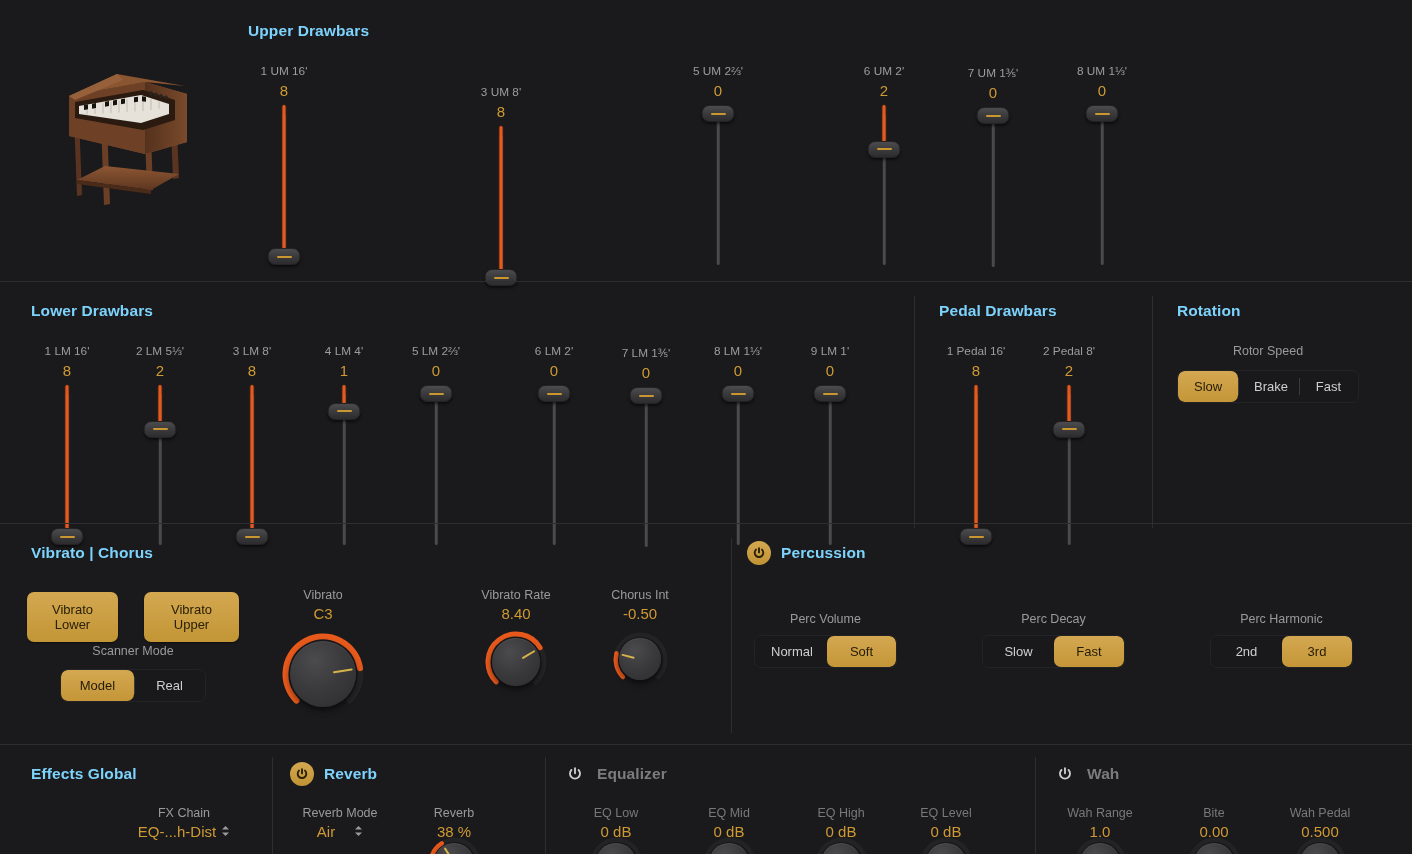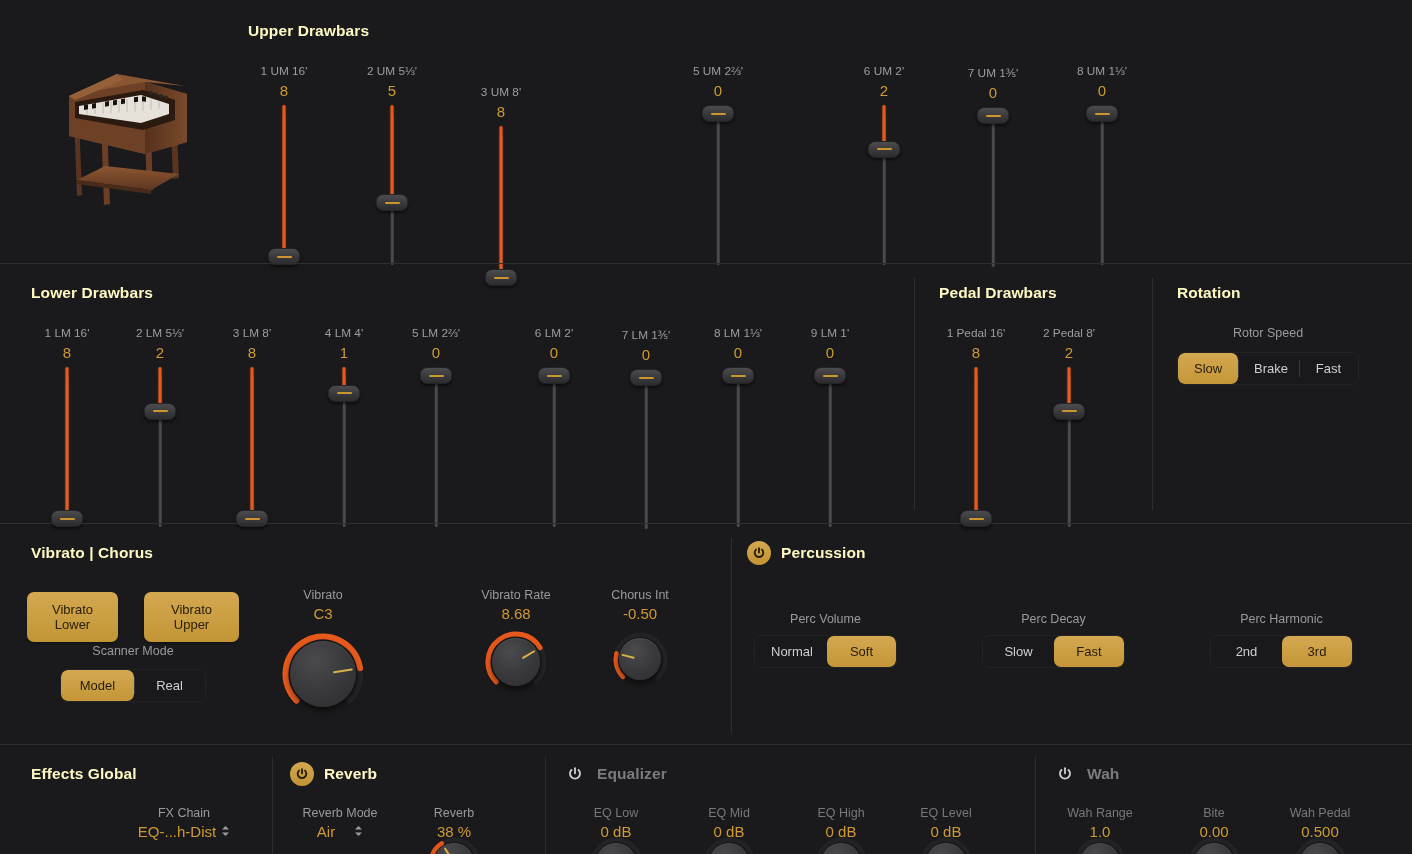--- a/index.html
+++ b/index.html
@@ -8,21 +8,21 @@
     background: #1a1a1c;
     font-family: "Liberation Sans", sans-serif;
     overflow: hidden;
     -webkit-font-smoothing: antialiased;
   }
   .app { position: relative; width: 1412px; height: 854px; background: #1a1a1c; }
 
   
   .panel { position: absolute; border-top: 1px solid #2e2e30; }
   .panel-title {
-    font-size: 15.5px; font-weight: bold; color: #fef9c3;
+    font-size: 15.5px; font-weight: bold; color: #7dd3fc;
     letter-spacing: .1px;
   }
   .sect-label { font-size: 12.5px; color: #9a9a9c; text-align: center; }
 
   
   .db { position: absolute; width: 60px; text-align: center; }
   .db-name { font-size: 11.8px; color: #9d9d9f; white-space: nowrap; }
   .db-val  { font-size: 15px; color: #cf9a34; margin-top: 4px; }
   .db-track {
     position: relative; margin: 6px auto 0; width: 60px;
@@ -187,29 +187,20 @@
     <div></div>
   <div class="db" style="left: 254px; top: 64px;">
         <div class="db-name">1 UM 16'</div>
         <div class="db-val">8</div>
         <div class="db-track" style="height: 160px;">
           <div class="db-rail" style="top: 8.5px; height: 151.5px;"></div>
           <div class="db-fill" style="top: 0px; height: 151.5px;"></div>
           <div class="db-handle" style="top: 143px;"></div>
         </div>
       </div>
-      <div class="db" style="left: 362px; top: 64px;">
-        <div class="db-name">2 UM 5⅓'</div>
-        <div class="db-val">5</div>
-        <div class="db-track" style="height: 160px;">
-          <div class="db-rail" style="top: 8.5px; height: 151.5px;"></div>
-          <div class="db-fill" style="top: 0px; height: 97.875px;"></div>
-          <div class="db-handle" style="top: 89.375px;"></div>
-        </div>
-      </div>
       <div class="db" style="left: 471px; top: 64px; margin-top: 21px;">
         <div class="db-name">3 UM 8'</div>
         <div class="db-val">8</div>
         <div class="db-track" style="height: 160px;">
           <div class="db-rail" style="top: 8.5px; height: 151.5px;"></div>
           <div class="db-fill" style="top: 0px; height: 151.5px;"></div>
           <div class="db-handle" style="top: 143px;"></div>
         </div>
       </div>
       <div class="db" style="left: 688px; top: 64px;">
@@ -240,21 +231,21 @@
       <div class="db" style="left: 1072px; top: 64px;">
         <div class="db-name">8 UM 1⅓'</div>
         <div class="db-val">0</div>
         <div class="db-track" style="height: 160px;">
           <div class="db-rail" style="top: 8.5px; height: 151.5px;"></div>
           <div class="db-handle" style="top: 0px;"></div>
         </div>
       </div>
     </div>
 
-  <div class="panel" style="left:0;top:263px;width:1412px;height:260px;">
+  <div class="panel" style="left:0;top:281px;width:1412px;height:260px;">
     <div class="panel-title" style="position:absolute;left:31px;top:20px;">Lower Drawbars</div>
     <div class="panel-title" style="position:absolute;left:939px;top:20px;">Pedal Drawbars</div>
     <div class="panel-title" style="position:absolute;left:1177px;top:20px;">Rotation</div>
 
     <div class="vline" style="left:914px;top:14px;height:232px;"></div>
     <div class="vline" style="left:1152px;top:14px;height:232px;"></div>
 
     <div class="sect-label" style="position:absolute;left:1177px;top:62px;width:182px;">Rotor Speed</div>
     <div class="seg" style="position:absolute;left:1177px;top:88px;width:182px;">
       <button class="seg-btn on" style="width:60px;">Slow</button>
@@ -407,21 +398,21 @@
           <path d="M 16.48349570550447 69.51650429449553 A 37.5 37.5 0 1 1 69.51650429449556 69.5165042944955" stroke="#242427" stroke-width="6" fill="none" stroke-linecap="round"></path>
           <path d="M 16.48349570550447 69.51650429449553 A 37.5 37.5 0 1 1 80.03831277231765 37.13370756099133" stroke="#e8591c" stroke-width="6" fill="none" stroke-linecap="round"></path>
         </svg>
         <div class="body" style="left: 10px; top: 10px; width: 66px; height: 66px;"></div>
         <svg width="86" height="86" viewBox="0 0 86 86" style="pointer-events: none;">
           <line x1="54.081863181477445" y1="41.24480530224861" x2="71.68246941088279" y2="38.45714313523169" stroke="#d7b24a" stroke-width="2" stroke-linecap="round"></line>
         </svg>
       </div>
       <div class="param" style="left: 456px; top: 64px; width: 120px;">
         <div class="pname">Vibrato Rate</div>
-        <div class="pval">8.68</div>
+        <div class="pval">8.40</div>
       </div>
       <div class="knob" style="position: absolute; left: 483px; top: 105px; width: 66px; height: 66px;">
         <svg width="66" height="66" viewBox="0 0 66 66">
           <path d="M 13.201010126776673 52.798989873223334 A 28 28 0 1 1 52.798989873223356 52.798989873223306" stroke="#242427" stroke-width="5" fill="none" stroke-linecap="round"></path>
           <path d="M 13.201010126776673 52.798989873223334 A 28 28 0 1 1 57.100776756110406 18.746840358989584" stroke="#e8591c" stroke-width="5" fill="none" stroke-linecap="round"></path>
         </svg>
         <div class="body" style="left: 9px; top: 9px; width: 48px; height: 48px;"></div>
         <svg width="66" height="66" viewBox="0 0 66 66" style="pointer-events: none;">
           <line x1="40.02365494035217" y1="28.846222047476964" x2="51.178871610323284" y2="22.249045299352144" stroke="#d7b24a" stroke-width="2" stroke-linecap="round"></line>
         </svg>

